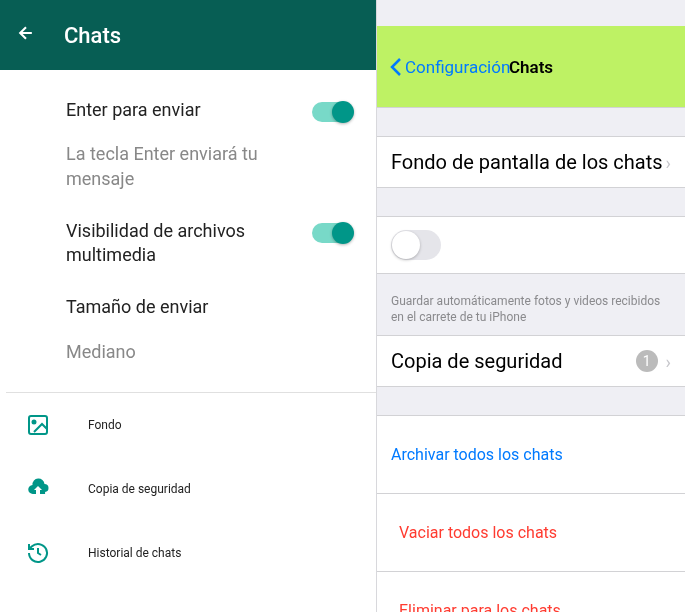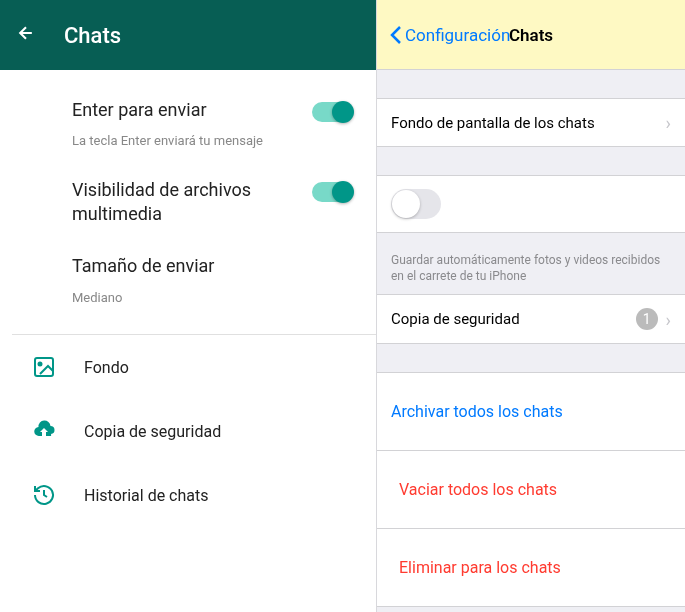--- a/index.html
+++ b/index.html
@@ -3,41 +3,41 @@
   <meta charset="utf-8">
   <style>
     * { margin: 0; padding: 0; box-sizing: border-box; font-family: -apple-system, BlinkMacSystemFont, "Segoe UI", Roboto, sans-serif; }
     body { width: 685px; height: 612px; display: flex; background: #fff; }
     
     
     .android { width: 376px; height: 100%; background: #fff; }
     .android-header { background: #075E54; height: 70px; display: flex; align-items: center; padding: 0 16px; gap: 28px; }
     .back-arrow { color: #fff; font-size: 20px; }
     .android-title { color: #fff; font-size: 22px; font-weight: 500; }
-    .android-body { padding: 20px 0 0 12px; }
+    .android-body { padding: 20px 0 0 6px; }
     .setting-row { padding: 8px 20px 20px 60px; position: relative; }
     .setting-row.wtoggle { padding-right: 72px; }
     .setting-title { color: #222; font-size: 18px; line-height: 1.35; }
-    .setting-sub { color: #888; font-size: 13px; margin-top: 10px; line-height: 1.35; }
+    .setting-sub { color: #888; font-size: 18px; margin-top: 20px; line-height: 1.35; }
     .toggle { position: absolute; right: 24px; top: 12px; width: 40px; height: 20px; border-radius: 20px; background: #78D9C8; display: flex; align-items: center; }
     .toggle .knob { width: 22px; height: 22px; border-radius: 50%; background: #009688; position: absolute; right: -2px; box-shadow: 0 1px 3px rgba(0,0,0,.3); }
     .divider { height: 1px; background: #e0e0e0; margin: 8px 0 0 0; }
     .icon-row { display: flex; align-items: center; gap: 28px; padding: 20px 20px; }
     .icon-row .ic { width: 24px; height: 24px; color: #009688; flex: 0 0 24px; }
-    .icon-row .label { color: #222; font-size: 16px; }
+    .icon-row .label { color: #222; font-size: 12px; margin-left: 10px; }
     
     
     .ios { flex: 1; height: 100%; background: #efeff4; border-left: 1px solid #d8d8dc; }
-    .ios-header { background: #fef9c3; height: 70px; display: flex; align-items: center; padding: 0 12px; position: relative; border-bottom: 1px solid #d2d2d5; }
+    .ios-header { background: #bef264; height: 82px; display: flex; align-items: center; padding: 0 12px; position: relative; border-bottom: 1px solid #d2d2d5; margin-top: 26px; }
     .ios-back { color: #007aff; font-size: 17px; display: flex; align-items: center; gap: 2px; }
     .ios-back svg { width: 14px; height: 20px; }
     .ios-title { position: absolute; left: 50%; transform: translateX(-50%); color: #000; font-size: 17px; font-weight: 600; }
     .ios-spacer { height: 28px; }
     .ios-cell { background: #fff; border-top: 1px solid #d2d2d5; border-bottom: 1px solid #d2d2d5; padding: 13px 14px; display: flex; align-items: center; position: relative; }
-    .ios-cell .label { color: #000; font-size: 15px; flex: 1; }
+    .ios-cell .label { color: #000; font-size: 20px; flex: 1; }
     .chevron { color: #c7c7cc; font-size: 18px; }
     .ios-switch { width: 50px; height: 30px; background: #e5e5ea; border-radius: 30px; position: relative; }
     .ios-switch .k { width: 28px; height: 28px; background: #fff; border-radius: 50%; position: absolute; top: 1px; left: 1px; box-shadow: 0 1px 3px rgba(0,0,0,.25); }
     .ios-footer { color: #8a8a8d; font-size: 12px; padding: 19px 14px 10px; line-height: 1.35; }
     .badge { width: 22px; height: 22px; background: #bbb; color: #fff; border-radius: 50%; display: flex; align-items: center; justify-content: center; font-size: 14px; margin-right: 8px; }
     .ios-link-cell { background: #fff; border-bottom: 1px solid #d2d2d5; padding: 29px 14px; }
     .ios-link-cell.first { border-top: 1px solid #d2d2d5; }
     .ios-link-cell .blue { color: #007aff; font-size: 16px; }
     .ios-link-cell .red { color: #ff3b30; font-size: 16px; margin-left: 8px; }
   </style>

